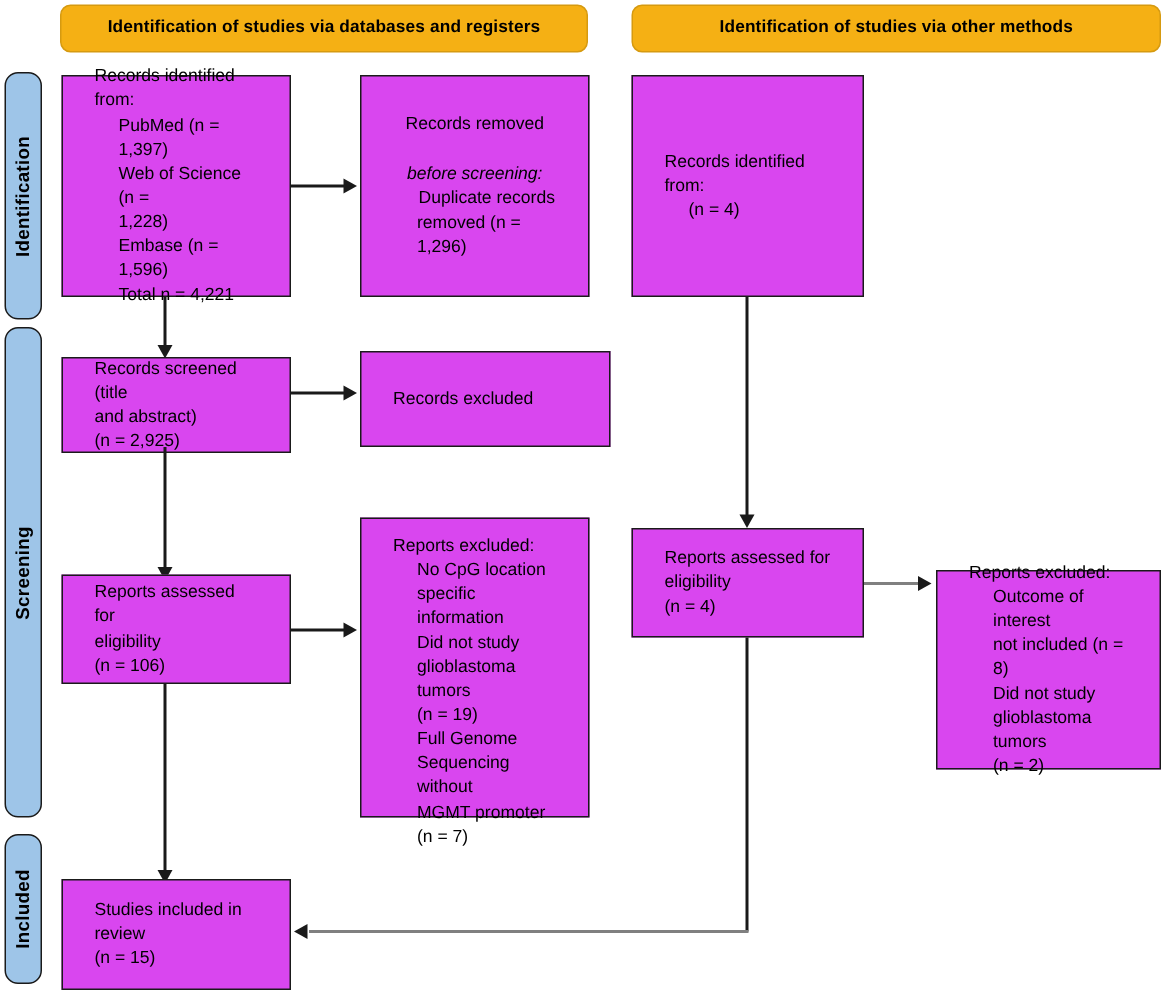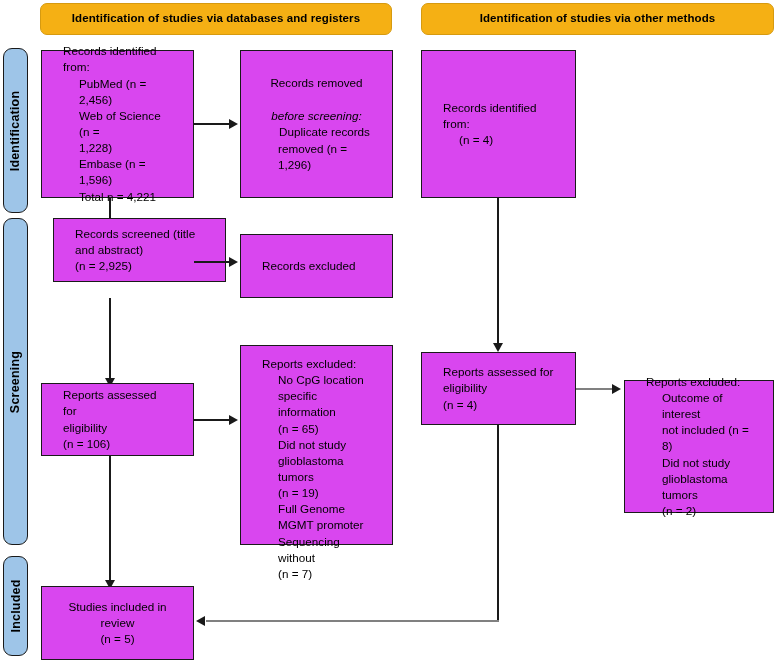--- a/index.html
+++ b/index.html
@@ -136,86 +136,85 @@
   <div class="stage-label" style="left:3px; top:218px; width:25px; height:327px;">
     <span class="stage-text">Screening</span>
   </div>
 
   <div class="stage-label" style="left:3px; top:556px; width:25px; height:100px;">
     <span class="stage-text">Included</span>
   </div>
 
   <div class="box" style="left:41px; top:50px; width:153px; height:148px;">
     <div class="line">Records identified from:</div>
-    <div class="line indent">PubMed (n = 2,456)</div>
+    <div class="line indent">PubMed (n = 1,397)</div>
     <div class="line indent">Web of Science (n =</div>
     <div class="line indent">1,228)</div>
     <div class="line indent">Embase (n = 1,596)</div>
     <div class="line indent">Total n = 4,221</div>
   </div>
 
   <div class="box" style="left:240px; top:50px; width:153px; height:148px;align-items:center;">
     <div class="line">Records removed</div>
     <div class="line italic">before screening:</div>
     <div class="line indent">Duplicate records</div>
     <div class="line indent">removed (n = 1,296)</div>
   </div>
 
   <div class="conn h" style="left:194px; top:123px; width:36px;"></div>
   <div class="arrow-right" style="left:229px; top:119px;"></div>
 
   <div class="conn v" style="left:109px; top:198px; height:36px;"></div>
   <div class="arrow-down" style="left:105px; top:230px;"></div>
 
-  <div class="box" style="left:41px; top:218px; width:173px; height:64px;margin-left:12px;">
+  <div class="box" style="left:41px; top:238px; width:153px; height:64px;">
     <div class="line">Records screened (title</div>
     <div class="line">and abstract)</div>
     <div class="line">(n = 2,925)</div>
   </div>
 
-  <div class="box" style="left:240px; top:234px; width:153px; height:64px;">
+  <div class="box" style="left:240px; top:234px; width:167px; height:64px;">
     <div class="line">Records excluded</div>
   </div>
 
   <div class="conn h" style="left:194px; top:261px; width:36px;"></div>
   <div class="arrow-right" style="left:229px; top:257px;"></div>
 
   <div class="conn v" style="left:109px; top:298px; height:84px;"></div>
   <div class="arrow-down" style="left:105px; top:378px;"></div>
 
   <div class="box" style="left:41px; top:383px; width:153px; height:73px;">
     <div class="line">Reports assessed for</div>
     <div class="line">eligibility</div>
     <div class="line">(n = 106)</div>
   </div>
 
   <div class="box top-align" style="left:240px; top:345px; width:153px; height:200px; padding-top:10px;">
     <div class="line">Reports excluded:</div>
     <div class="line indent">No CpG location</div>
     <div class="line indent">specific information</div>
-    <div class="line indent">(n = 65)</div>
     <div class="line indent">Did not study</div>
     <div class="line indent">glioblastoma tumors</div>
     <div class="line indent">(n = 19)</div>
     <div class="line indent">Full Genome</div>
+    <div class="line indent">Sequencing without</div>
     <div class="line indent">MGMT promoter</div>
-    <div class="line indent">Sequencing without</div>
     <div class="line indent">(n = 7)</div>
   </div>
 
   <div class="conn h" style="left:194px; top:419px; width:36px;"></div>
   <div class="arrow-right" style="left:229px; top:415px;"></div>
 
   <div class="conn v" style="left:109px; top:456px; height:128px;"></div>
   <div class="arrow-down" style="left:105px; top:580px;"></div>
 
-  <div class="box" style="left:41px; top:586px; width:153px; height:74px;align-items:center;">
+  <div class="box" style="left:41px; top:586px; width:153px; height:74px;">
     <div class="line">Studies included in</div>
     <div class="line">review</div>
-    <div class="line">(n = 5)</div>
+    <div class="line">(n = 15)</div>
   </div>
 
   <div class="box" style="left:421px; top:50px; width:155px; height:148px;">
     <div class="line">Records identified from:</div>
     <div class="line indent">(n = 4)</div>
   </div>
 
   <div class="conn v" style="left:497px; top:198px; height:148px;"></div>
   <div class="arrow-down" style="left:493px; top:343px;"></div>
 

